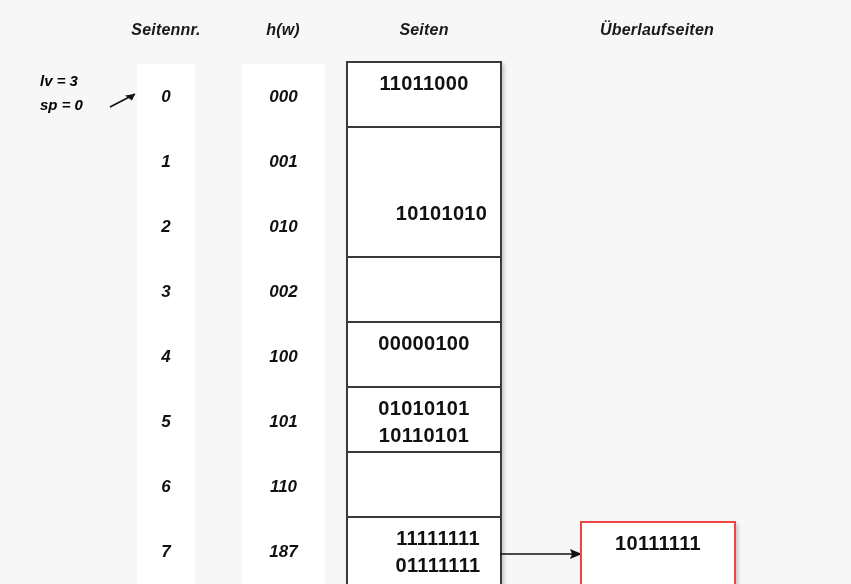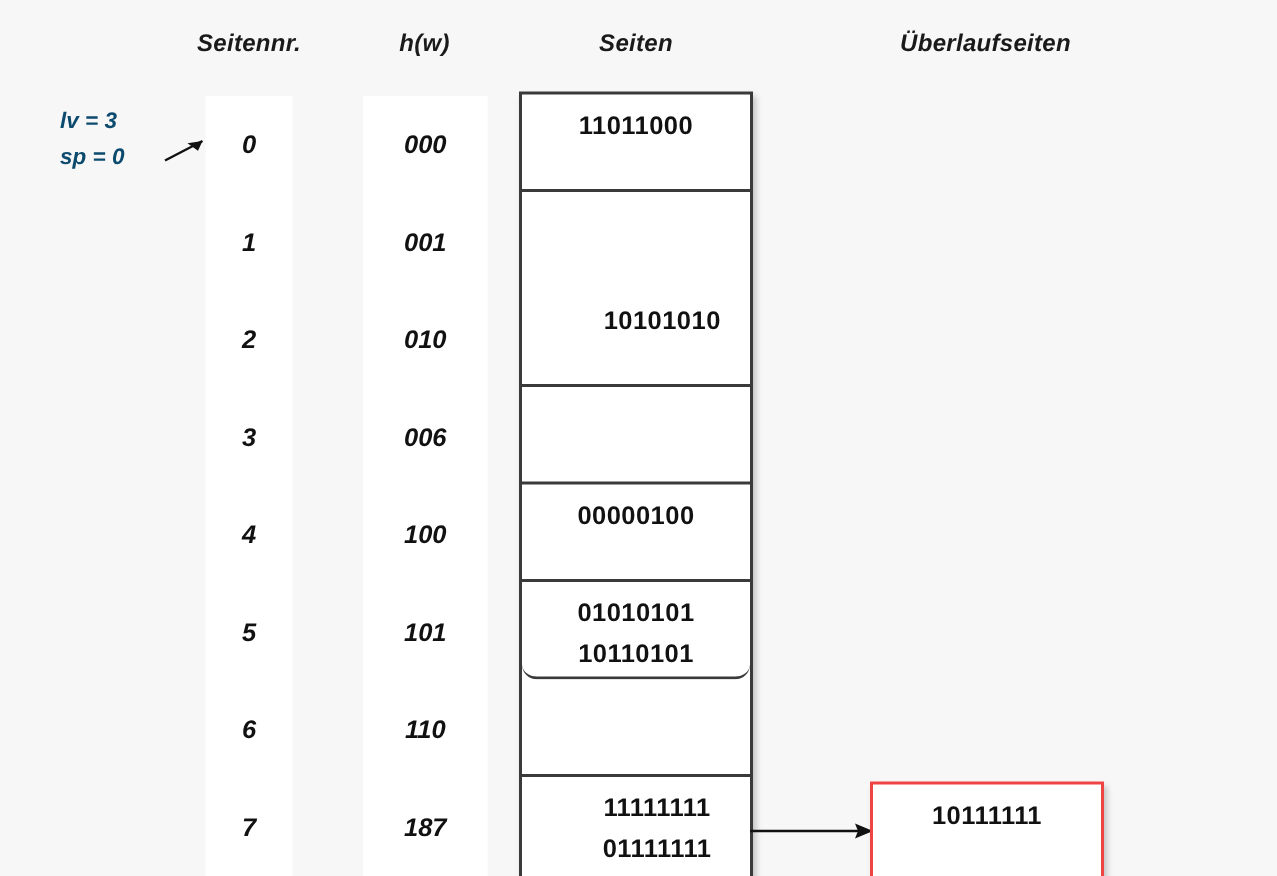--- a/index.html
+++ b/index.html
@@ -50,21 +50,21 @@
 
   
   .annot {
     position: absolute;
     left: 40px;
     top: 53px;
     font-style: italic;
     font-weight: 700;
     font-size: 15px;
     line-height: 24px;
-    color: #0c4a6e;
+    color: #000000;
     white-space: nowrap;
   }
   .annot-line { display: block; }
 
   .annot-arrow {
     position: absolute;
     left: 108px;
     top: 72px;
     width: 34px;
     height: 24px;
@@ -102,21 +102,21 @@
     width: 100%;
     height: 65px;
     box-sizing: border-box;
     border-bottom: 2px solid #3a3a3a;
     text-align: center;
     padding-top: 7px;
   }
   .page-cell.last { border-bottom: none; }
   .page-entry {
     display: block;
-    font-size: 17px;
+    font-size: 20px;
     font-weight: 600;
     line-height: 27px;
     color: #111;
     letter-spacing: 0.3px;
   }
 
   
   #overflow-box {
     position: absolute;
     left: 580px;
@@ -168,21 +168,21 @@
   <div class="rowcell rowcell-num" style="top:178px;">2</div>
   <div class="rowcell rowcell-num" style="top:243px;">3</div>
   <div class="rowcell rowcell-num" style="top:308px;">4</div>
   <div class="rowcell rowcell-num" style="top:373px;">5</div>
   <div class="rowcell rowcell-num" style="top:438px;">6</div>
   <div class="rowcell rowcell-num" style="top:503px;">7</div>
 
   <div class="rowcell rowcell-hw" style="top:48px;">000</div>
   <div class="rowcell rowcell-hw" style="top:113px;">001</div>
   <div class="rowcell rowcell-hw" style="top:178px;">010</div>
-  <div class="rowcell rowcell-hw" style="top:243px;">006</div>
+  <div class="rowcell rowcell-hw" style="top:243px;">002</div>
   <div class="rowcell rowcell-hw" style="top:308px;">100</div>
   <div class="rowcell rowcell-hw" style="top:373px;">101</div>
   <div class="rowcell rowcell-hw" style="top:438px;">110</div>
   <div class="rowcell rowcell-hw" style="top:503px;">187</div>
 
   <div id="pages-table">
     <div class="page-cell" style="top:0px;">
       <span class="page-entry">11011000</span>
       <span class="page-entry"></span>
     </div>
@@ -190,21 +190,21 @@
       <span class="page-entry">10101010</span>
     </div>
     <div class="page-cell" style="top:195px;">
       <span class="page-entry"></span>
       <span class="page-entry"></span>
     </div>
     <div class="page-cell" style="top:260px;">
       <span class="page-entry">00000100</span>
       <span class="page-entry"></span>
     </div>
-    <div class="page-cell" style="top:325px;border-radius:10px;">
+    <div class="page-cell" style="top:325px;">
       <span class="page-entry">01010101</span>
       <span class="page-entry">10110101</span>
     </div>
     <div class="page-cell" style="top:390px;">
       <span class="page-entry"></span>
       <span class="page-entry"></span>
     </div>
     <div class="page-cell last" style="top:455px;padding-left:28px;">
       <span class="page-entry">11111111</span>
       <span class="page-entry">01111111</span>

